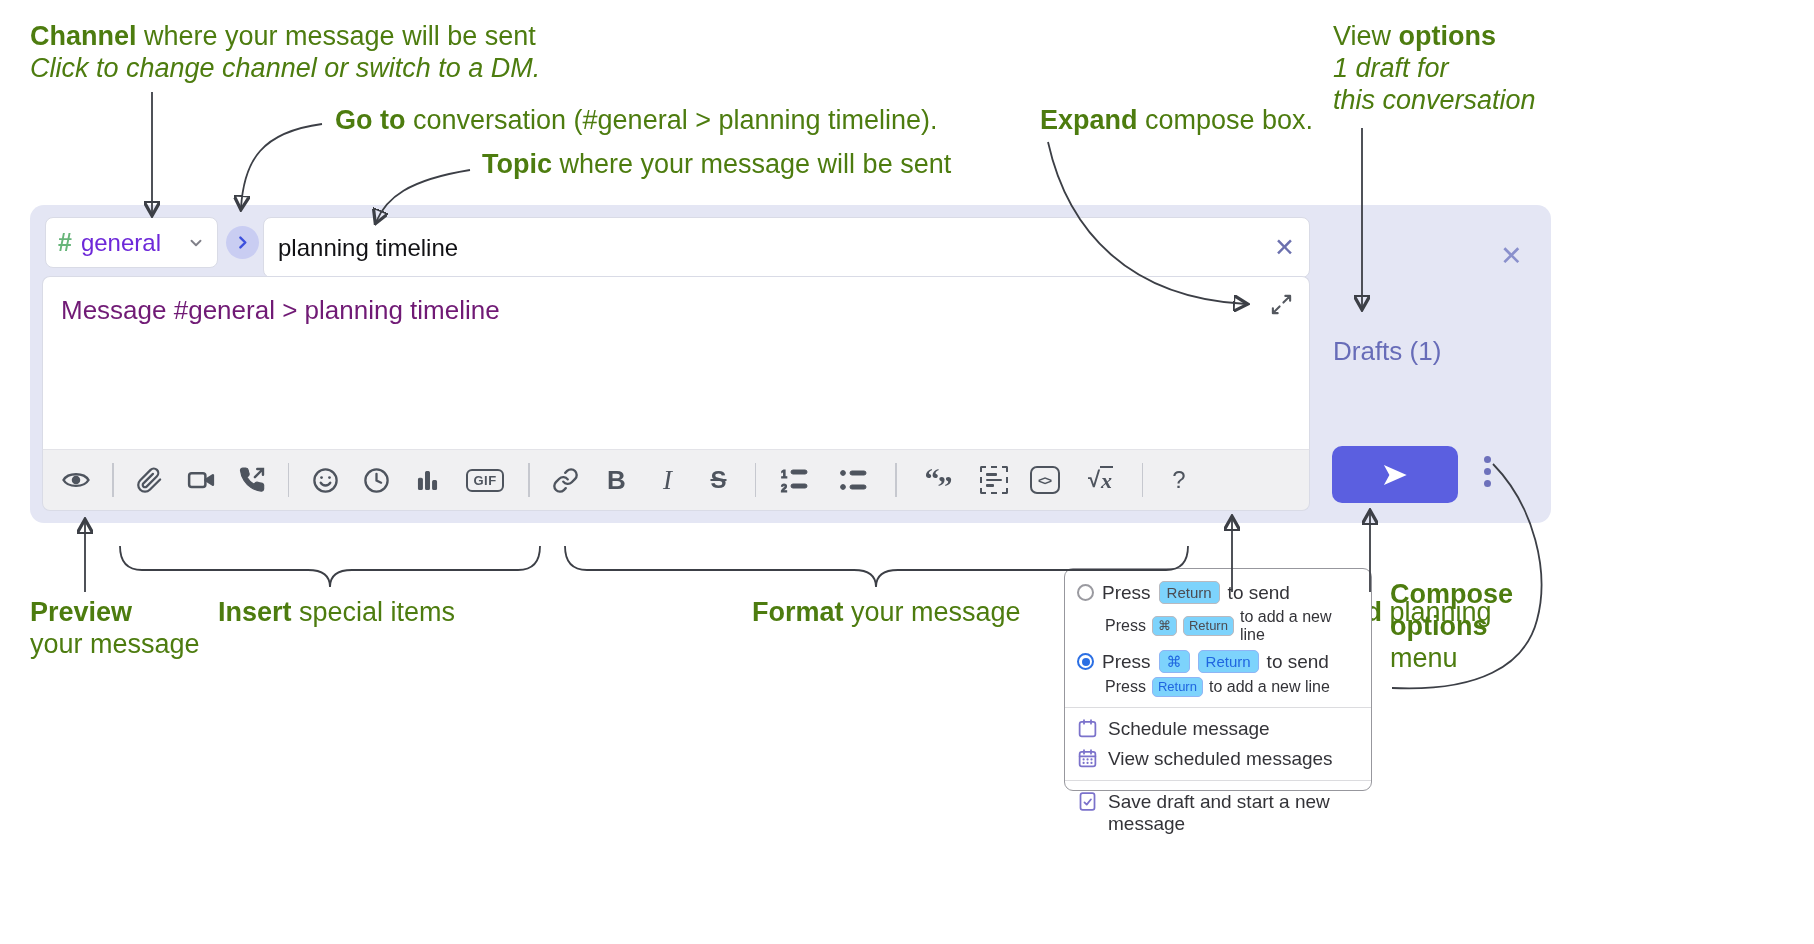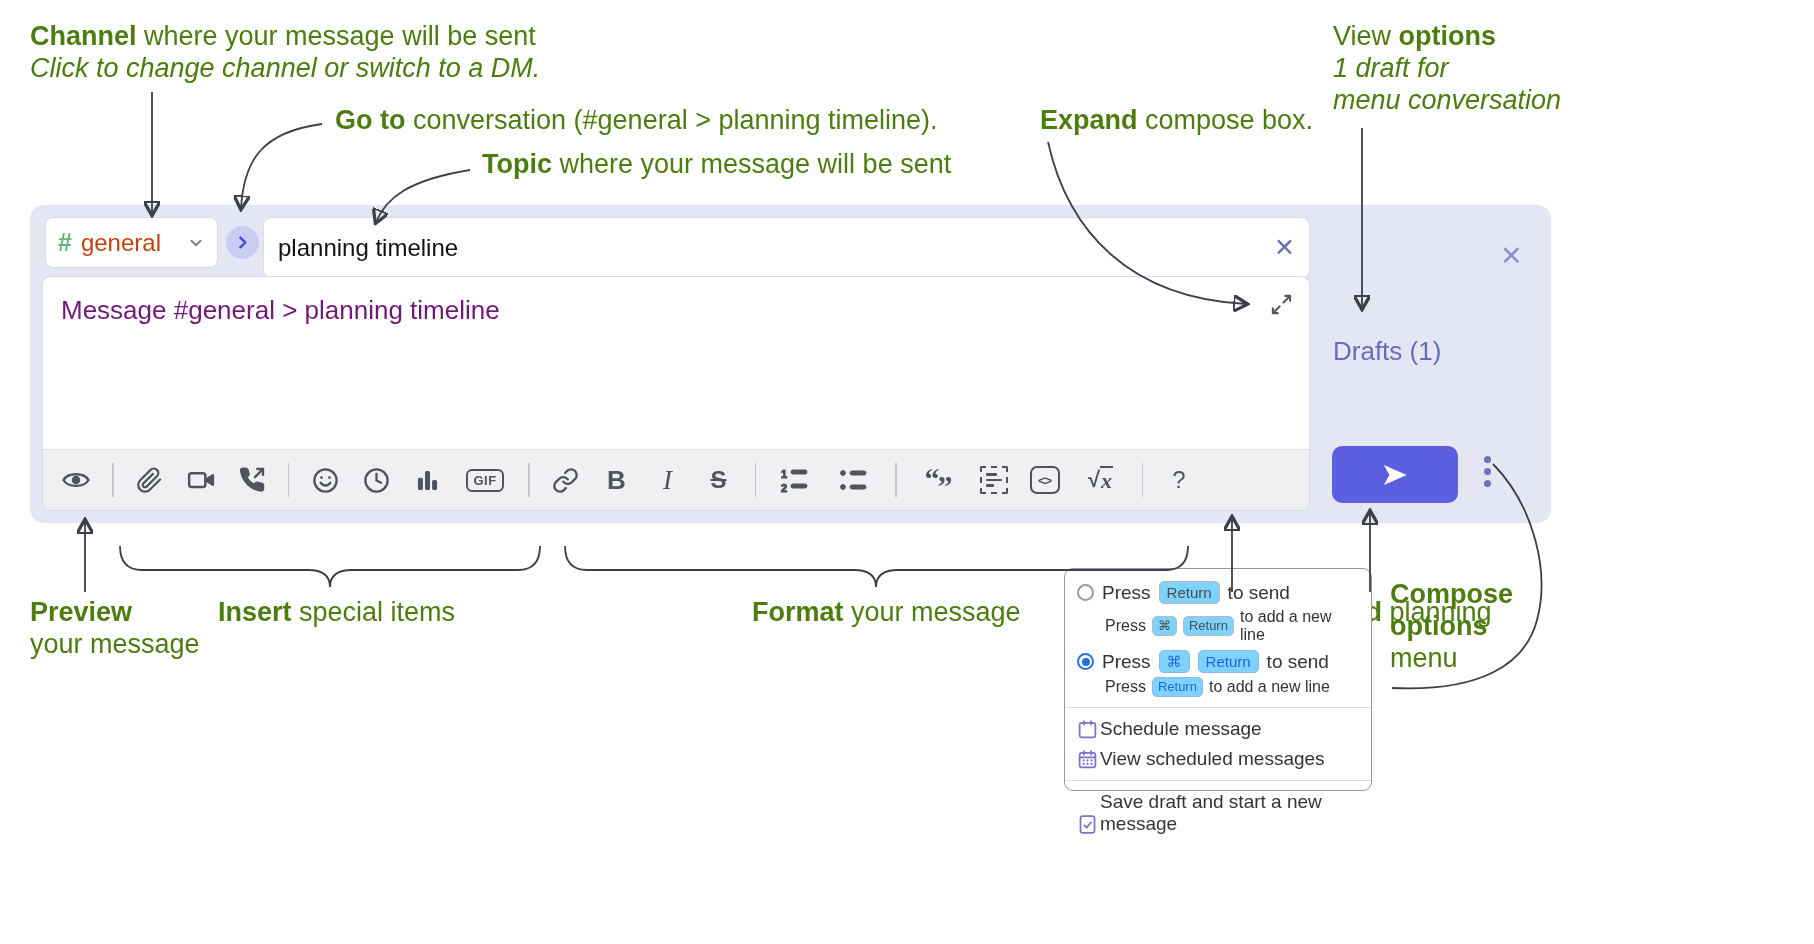--- a/index.html
+++ b/index.html
@@ -19,21 +19,21 @@
   #overlay path { stroke:#3c3f46; stroke-width:1.8; fill:none; }
 
   
   .compose { left:30px; top:205px; width:1521px; height:318px;
     background:#e4e6f4; border-radius:14px; z-index:2; }
   .whitebox { background:#ffffff; border:1px solid #d9dbe6; border-radius:8px; }
 
   .channel-btn { left:15px; top:12px; width:173px; height:51px;
     display:flex; align-items:center; gap:9px; padding:0 12px; cursor:pointer; }
   .hash { color:#67b579; font-weight:700; font-size:25px; }
-  .channel-name { font-size:24px; color:#c2410c; flex:1; }
+  .channel-name { font-size:24px; color:#6d28d9; flex:1; }
   .goto-btn { left:196px; top:21px; width:33px; height:33px; border-radius:50%;
     background:#c9cdf2; display:flex; align-items:center; justify-content:center; cursor:pointer; }
   .topic-wrap { left:233px; top:12px; width:1047px; height:61px;
     display:flex; align-items:center; padding:16px 14px; }
   .topic-input { flex:1; border:none; outline:none; font-size:24px;
     color:#111114; font-family:"Liberation Sans",sans-serif; background:transparent; }
   .clear-x { color:#6b70ae; font-size:25px; cursor:pointer; line-height:25px; }
 
   .msg-area { left:12px; top:71px; width:1268px; height:173px;
     background:#ffffff; border:1px solid #d9dbe6; border-bottom:none;
@@ -83,21 +83,21 @@
   .prow { display:flex; align-items:center; gap:8px; padding:2px 12px; cursor:pointer; }
   .psub { padding:2px 12px 4px 40px; font-size:16px; display:flex; align-items:center; gap:6px; }
   .radio { width:17px; height:17px; border:2px solid #9a9aa0; border-radius:50%; flex:0 0 auto; }
   .radio.sel { border-color:#2b6fe4; display:flex; align-items:center; justify-content:center; }
   .radio.sel::after { content:""; width:8px; height:8px; border-radius:50%; background:#2b6fe4; }
   .key { border:1.5px solid #b9b9bf; border-radius:5px; padding:0 7px; background:#7dd3fc;
     color:#4c4c52; font-size:15px; line-height:21px; display:inline-block; }
   .psub .key { font-size:13px; line-height:18px; padding:0 5px; }
   .key.blue { border-color:#8fb5f5; color:#1f66e0; }
   .pdiv { height:1px; background:#dcdcdf; margin:6px 0; }
-  .mrow { display:flex; align-items:flex-end; gap:2px; padding:4px 12px; cursor:pointer; }
+  .mrow { display:flex; align-items:flex-start; gap:10px; padding:4px 12px; cursor:pointer; }
   .mrow svg { stroke:#7b72cb; flex:0 0 auto; }
 
   .compose-opts { left:1390px; top:578px; font-size:27px; line-height:32px; z-index:3; }
 </style>
 </head>
 <body>
 
 <div id="canvas">
 
   <svg id="overlay">
@@ -132,21 +132,21 @@
     <b>Topic</b><span> where your message will be sent</span>
   </div>
 
   <div class="abs ann" style="left:1040px; top:104px;">
     <b>Expand</b><span> compose box.</span>
   </div>
 
   <div class="abs ann" style="left:1333px; top:20px;">
     <div><span>View </span><b>options</b></div>
     <div><i>1 draft for</i></div>
-    <div><i>menu conversation</i></div>
+    <div><i>this conversation</i></div>
   </div>
 
   <div class="abs compose">
 
     <div class="abs whitebox channel-btn">
       <span class="hash">#</span>
       <span class="channel-name">general</span>
       <svg width="18" height="18" viewBox="0 0 24 24" fill="none" stroke="#808089" stroke-width="2.5" stroke-linecap="round" stroke-linejoin="round">
           <polyline points="6 9 12 15 18 9"></polyline>
         </svg>

